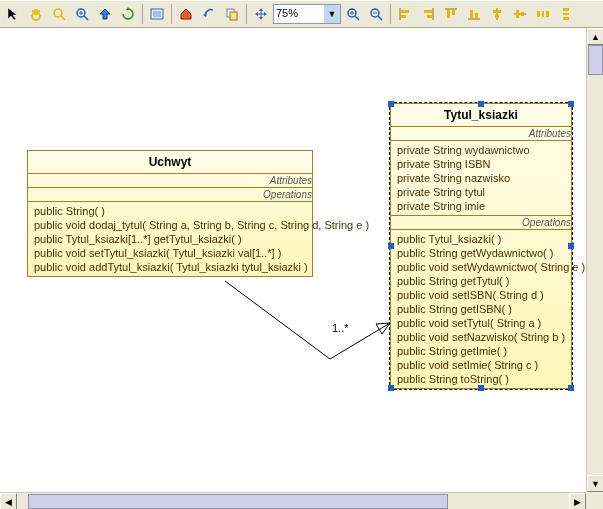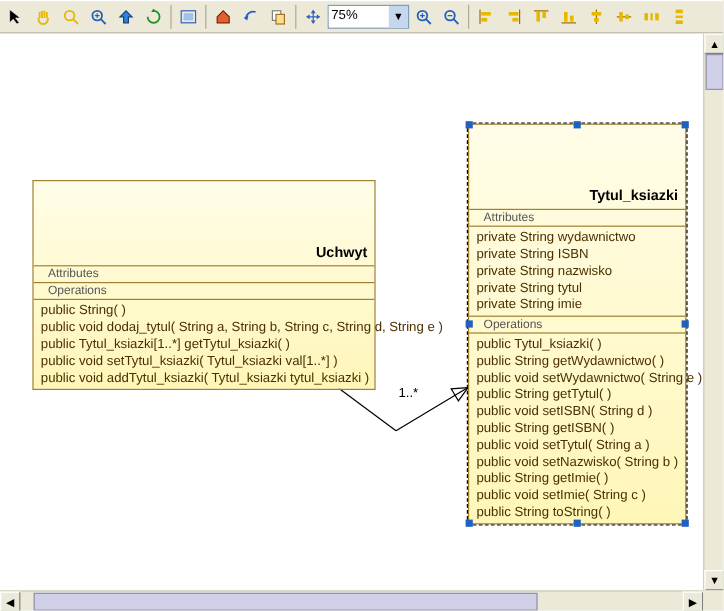--- a/index.html
+++ b/index.html
@@ -49,27 +49,26 @@
   .corner { position:absolute; right:0; bottom:0; width:17px; height:17px; background:#ECE9D8;}
 
   .canvas { position:absolute; top:0; left:0; right:17px; bottom:17px; background:#fff; }
 
   .uml-class {
     position: absolute; background: linear-gradient(180deg, #FFFDE8 0%, #FFF6B8 100%);
     border: 1px solid #A08030; font-size: 11px;
   }
   .uml-class.selected { outline: 1px dashed #000; }
   .uml-head {
-    text-align: right; font-weight: bold; padding: 4px 6px; border-bottom: 1px solid #A08030;
+    text-align: center; font-weight: bold; padding: 4px 6px; border-bottom: 1px solid #A08030;
     font-size: 12px;
-    margin-top: 48px;
   }
   .uml-section-title {
-    text-align: left; font-size: 10px; color: #555;
-    border-bottom: 1px solid #A08030; padding: 1px 12px;
+    text-align: right; font-style: italic; font-size: 10px; color: #555;
+    border-bottom: 1px solid #A08030; padding: 1px 0;
   }
   .uml-body { padding: 2px 6px; }
   .uml-line { white-space: nowrap; color: #4A3000; padding: 1px 0; font-size: 11px; }
   .uml-sep { border-top: 1px solid #A08030; margin: 0; }
 
   .handle { position:absolute; width:6px; height:6px; background:#2060C0; }
   .h-nw{top:-3px;left:-3px}.h-ne{top:-3px;right:-3px}.h-sw{bottom:-3px;left:-3px}.h-se{bottom:-3px;right:-3px}
   .h-n{top:-3px;left:50%;margin-left:-3px}.h-s{bottom:-3px;left:50%;margin-left:-3px}
   .h-w{left:-3px;top:50%;margin-top:-3px}.h-e{right:-3px;top:50%;margin-top:-3px}
 

